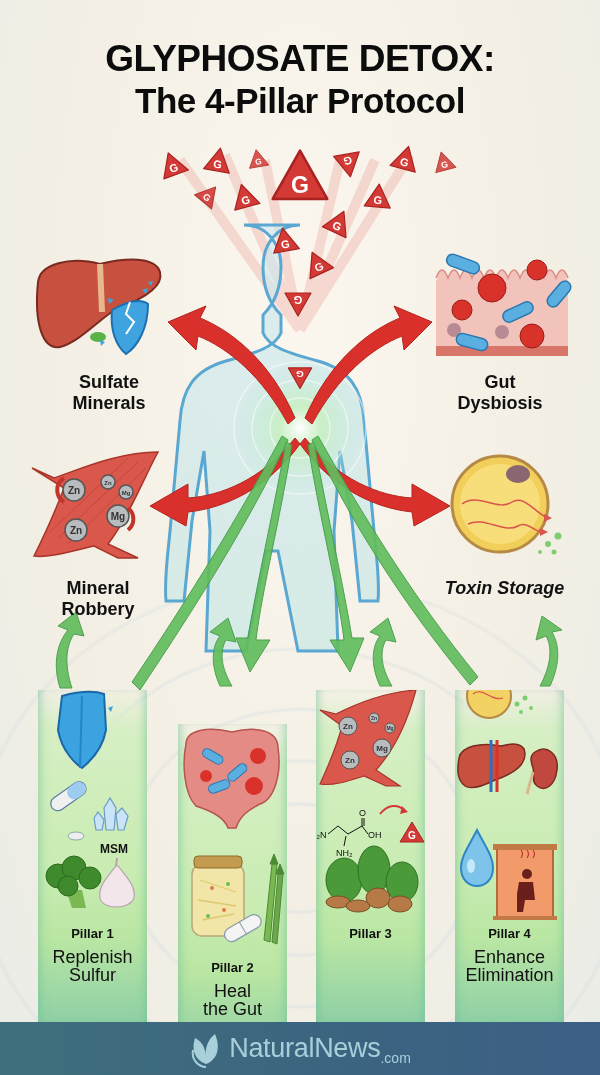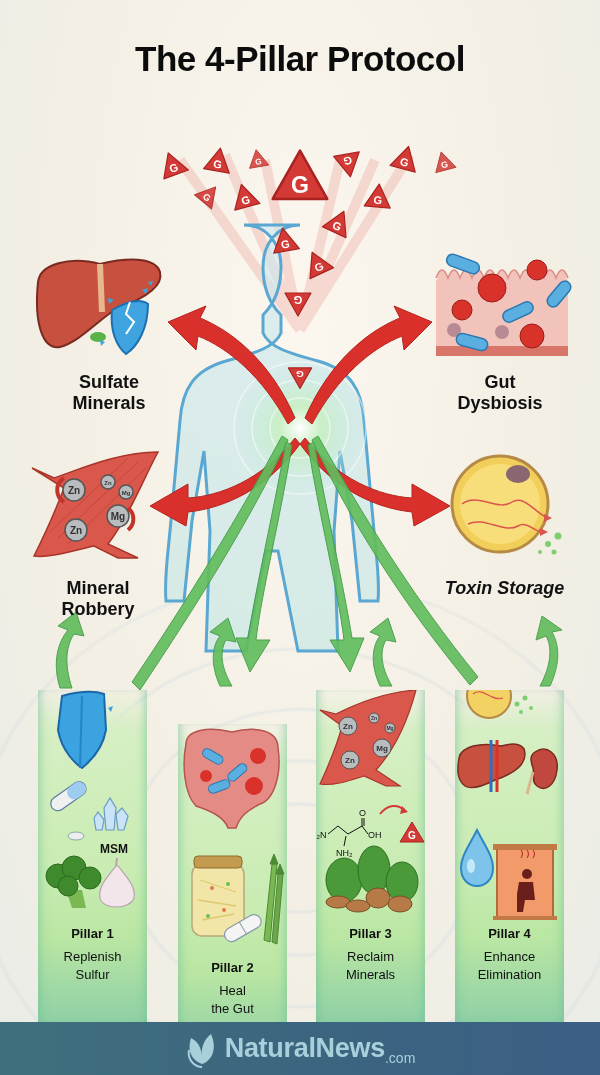--- a/index.html
+++ b/index.html
@@ -32,39 +32,40 @@
     position: absolute; top: 690px; width: 109px; height: 332px;
     background: linear-gradient(180deg, rgba(200,235,190,.0) 0%, #d6efc4 12%, #c9ecb2 55%, #b9e6a3 75%, #8fd0a6 100%);
     box-shadow: inset 8px 0 10px -6px rgba(110,190,150,.6), inset -8px 0 10px -6px rgba(110,190,150,.6);
   }
   .pillar .p-title {
     position: absolute; left: 0; width: 100%; top: 236px; text-align: center;
     font-weight: 700; font-size: 13px; color: #111;
   }
   .pillar .p-sub {
     position: absolute; left: 0; width: 100%; top: 258px; text-align: center;
-    font-size: 13px; line-height: 18px; color: #111;
+    font-size: 18px; line-height: 18px; color: #111;
   }
   .pillar .art { position: absolute; left: 0; top: 0; width: 100%; height: 230px; }
 
   .footer {
     position: absolute; left: 0; top: 1022px; width: 600px; height: 53px;
     background: linear-gradient(90deg, #3f6f7c 0%, #3b6480 60%, #3d5f86 100%);
     display: flex; align-items: center; justify-content: center;
   }
-  .footer .brand { font-weight: 700; font-size: 27px; color: #a9cfdb; letter-spacing: -0.3px; }
+  .footer .brand { font-weight: 400; font-size: 27px; color: #a9cfdb; letter-spacing: -0.3px; }
   .footer .dotcom { font-size: 14px; color: #a9cfdb; margin-top: 18px; }
   .footer .logo { width: 34px; height: 38px; margin-right: 6px; }
 </style>
 </head>
 <body>
 
 <div class="ripples"></div>
 
 <div class="title">
+  <div>GLYPHOSATE DETOX:</div>
   <div class="l2">The 4-Pillar Protocol</div>
 </div>
 
 <svg style="position:absolute;left:0;top:130px" width="600" height="580" viewBox="0 130 600 580">
   <defs>
     <radialGradient id="glow" cx="50%" cy="50%" r="50%">
       <stop offset="0%" stop-color="#ffffff" stop-opacity="1"></stop>
       <stop offset="30%" stop-color="#c8f0c0" stop-opacity=".9"></stop>
       <stop offset="100%" stop-color="#bfe6e6" stop-opacity="0"></stop>
     </radialGradient>
@@ -350,24 +351,20 @@
         <ellipse cx="86" cy="192" rx="16" ry="20"></ellipse>
     </g>
     <g fill="#b57a45" stroke="#7a4e26" stroke-width="1">
       <ellipse cx="22" cy="212" rx="12" ry="6"></ellipse>
         <ellipse cx="42" cy="216" rx="12" ry="6"></ellipse>
         <ellipse cx="62" cy="208" rx="12" ry="10"></ellipse>
         <ellipse cx="84" cy="214" rx="12" ry="8"></ellipse>
     </g>
   </svg>
   <div class="p-title">Pillar 3</div>
-  <div class="p-sub">
-    <div>Reclaim</div>
-    <div>Minerals</div>
-  </div>
 </div>
 
 <div class="pillar" style="left:455px;">
   <svg class="art" viewBox="0 0 109 230">
     <g>
       <circle cx="34" cy="6" r="22" fill="#f3d264" stroke="#b48a45" stroke-width="2"></circle>
       <path d="M18 4 C28 -4 36 12 48 8" stroke="#d8564c" stroke-width="1.2" fill="none"></path>
       <g fill="#7dcf6e">
           <circle cx="62" cy="14" r="2.5"></circle>
           <circle cx="70" cy="8" r="2.5"></circle>

